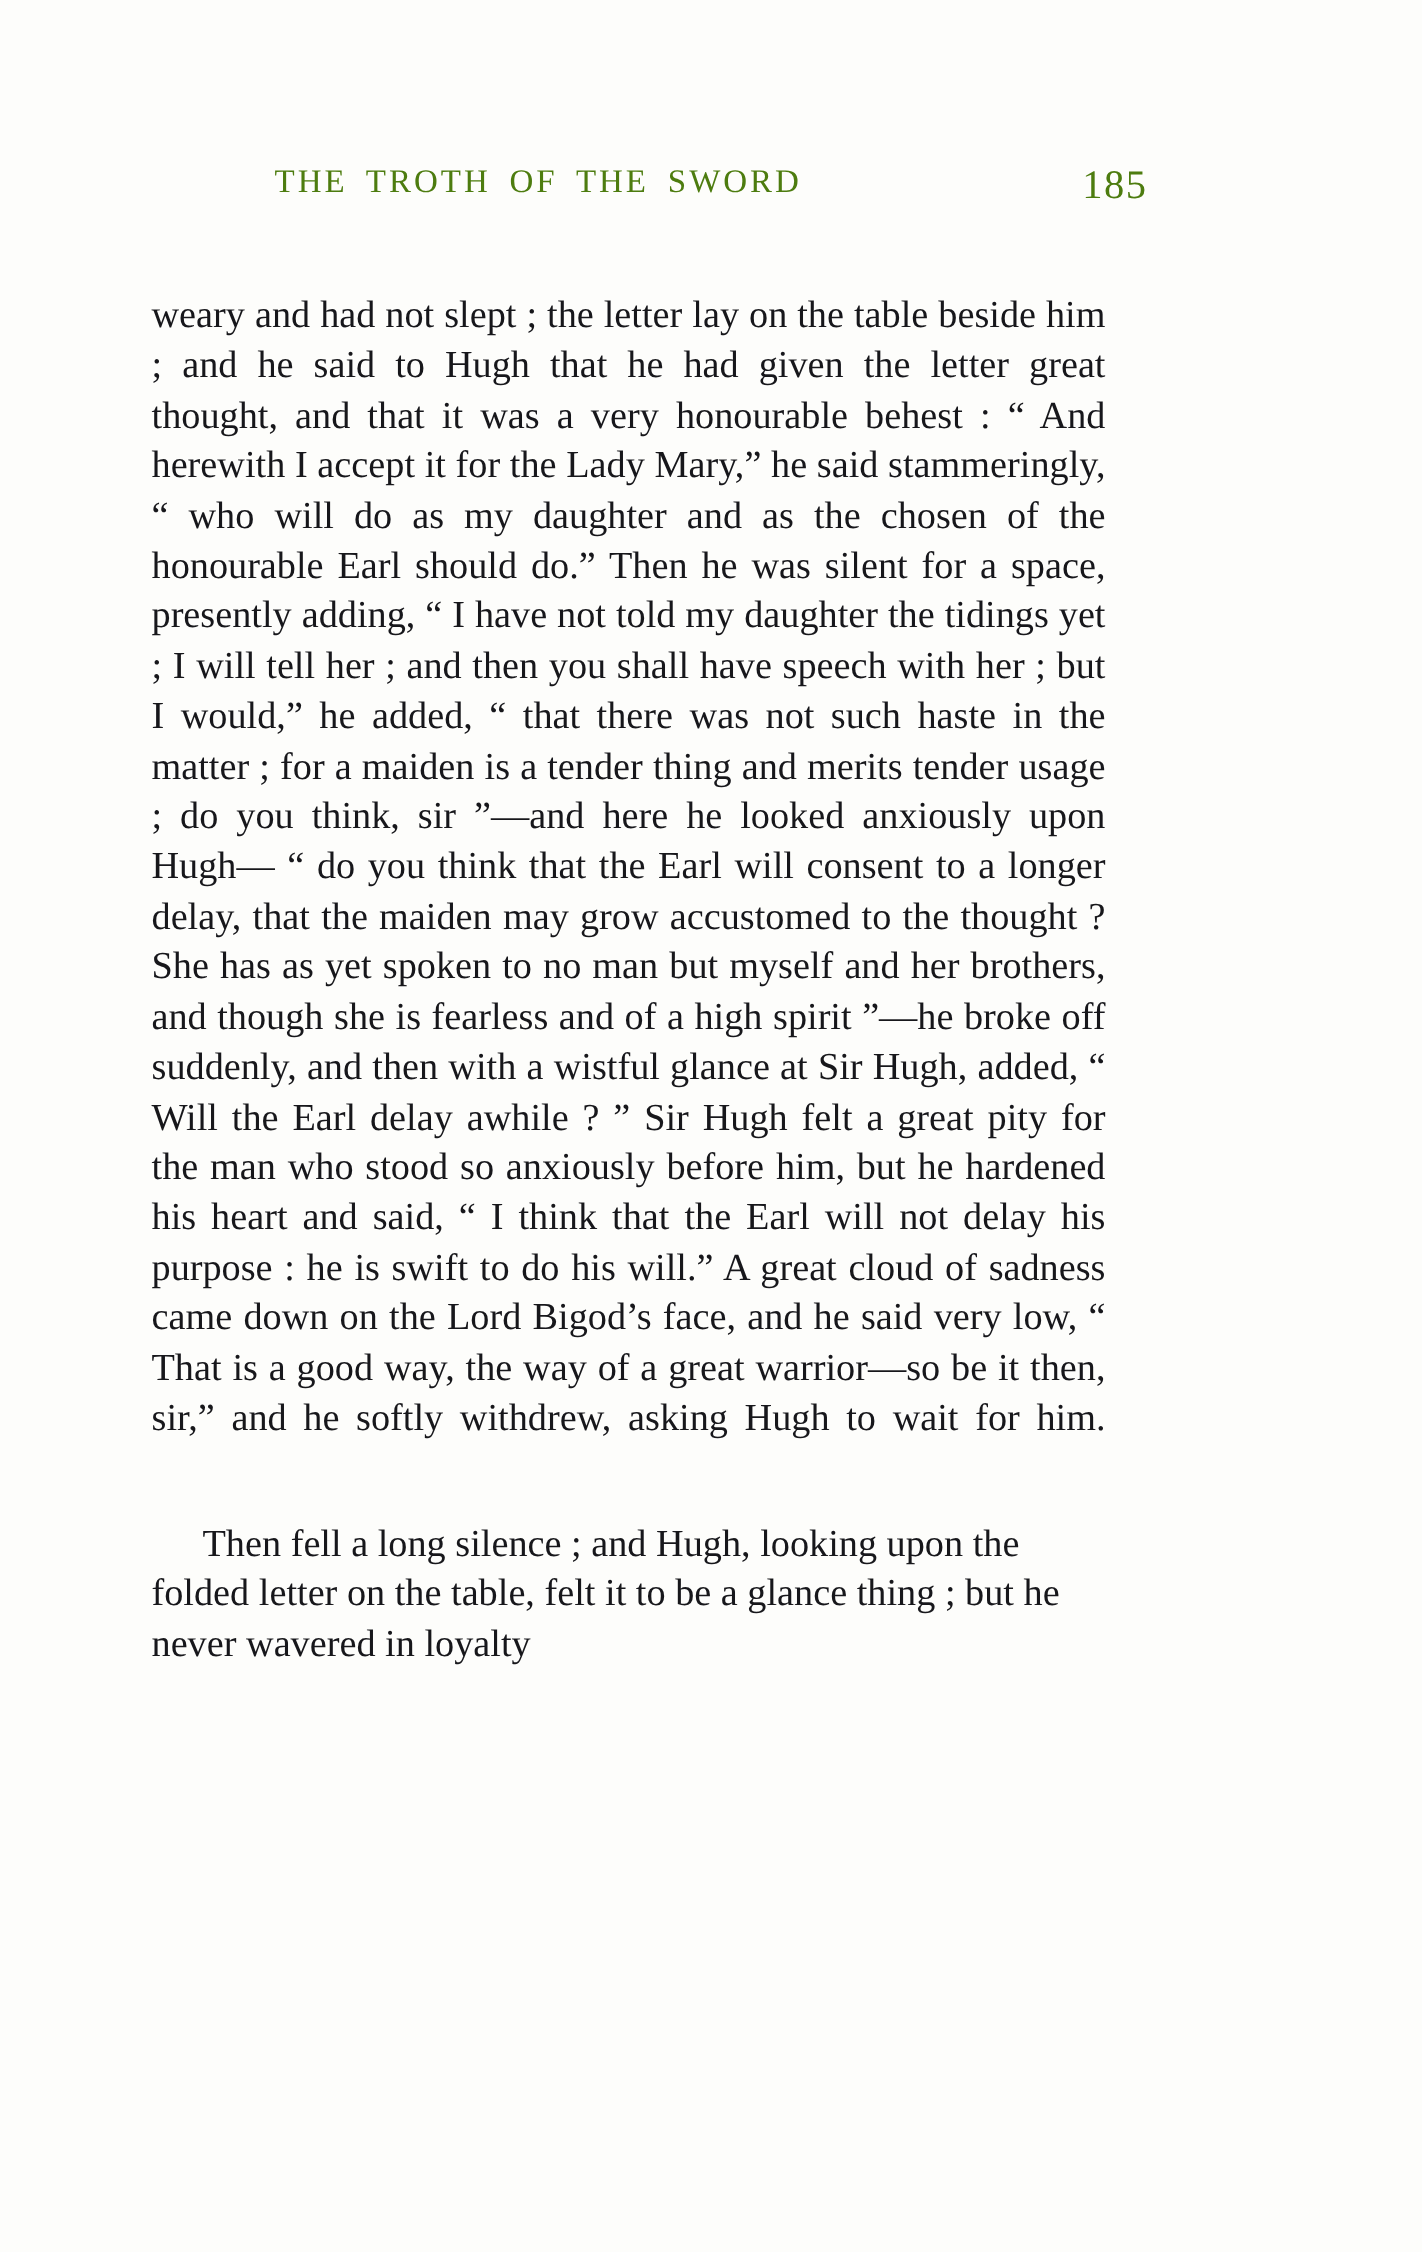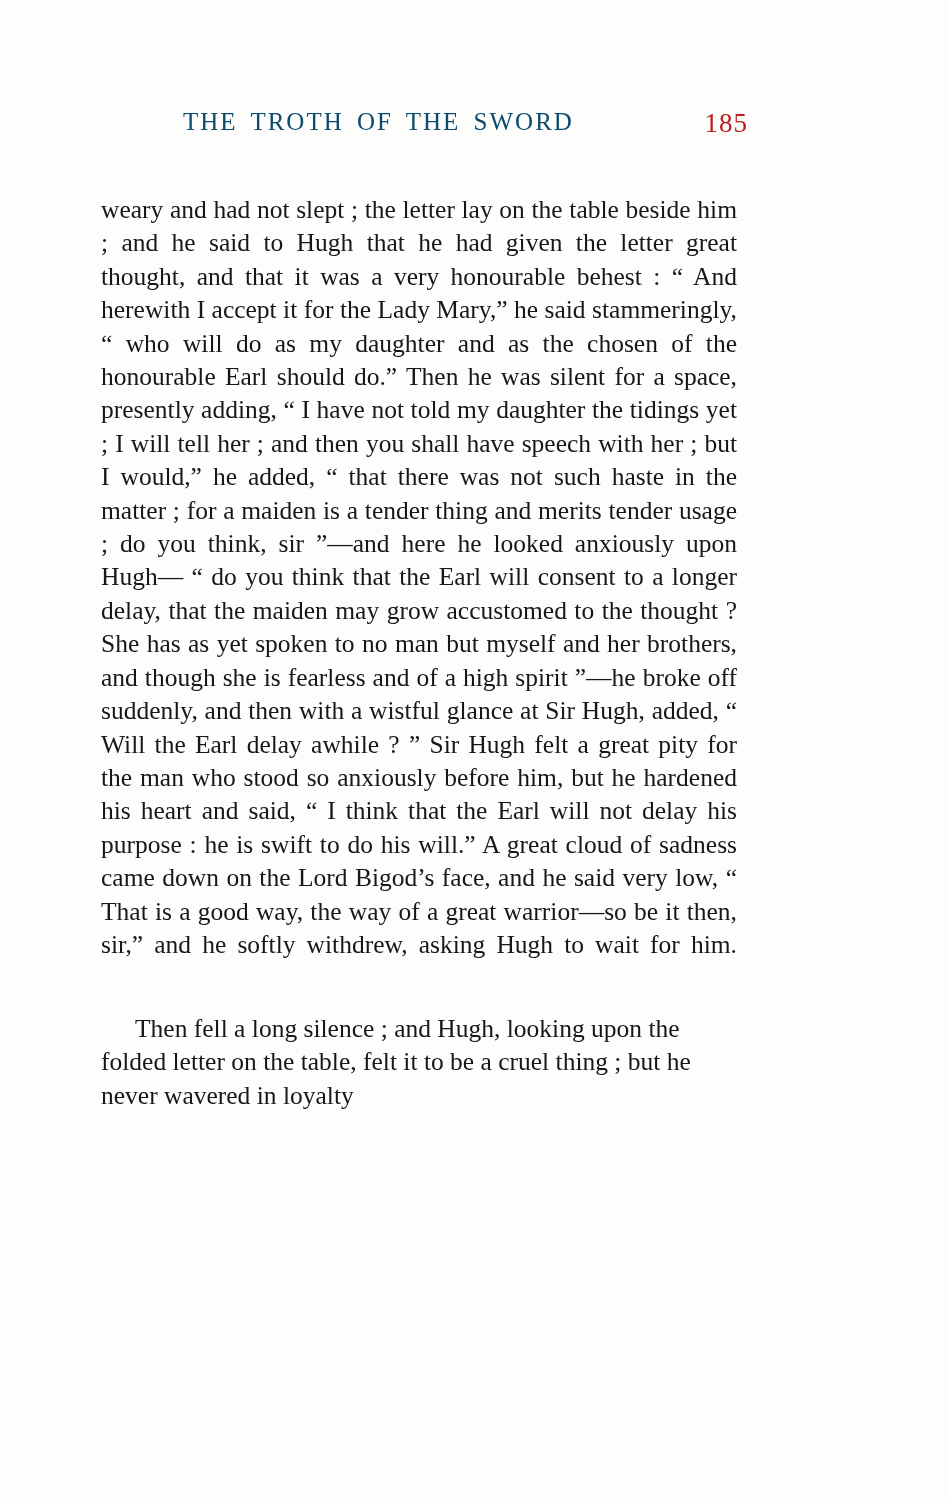--- a/index.html
+++ b/index.html
@@ -28,32 +28,32 @@
     text-align: center;
     white-space: nowrap;
   }
   .running-head .head-inner {
     display: inline-block;
     position: relative;
     width: 582px;
     text-align: left;
   }
   .head-title {
-    font-size: 25px;
+    font-size: 22px;
     letter-spacing: 2.0px;
     word-spacing: 5px;
-    color: #0c4a6e;
+    color: #4d7c0f;
   }
   .head-folio {
     position: absolute;
-    right: 17px;
+    right: 0;
     top: 0;
     font-size: 27px;
     letter-spacing: 1px;
-    color: #b91c1c;
+    color: #4d7c0f;
   }
   .body-text {
     position: absolute;
     left: 84px;
     top: 176px;
     width: 670px;
     font-size: 25.5px;
     line-height: 33.4px;
     text-align: justify;
     text-justify: inter-word;
@@ -85,16 +85,16 @@
 
   <div class="running-head">
     <div class="head-inner">
       <span class="head-title">THE TROTH OF THE SWORD</span>
       <span class="head-folio">185</span>
     </div>
   </div>
 
   <div class="body-text">
     <p class="para-just">weary and had not slept ; the letter lay on the table beside him ; and he said to Hugh that he had given the letter great thought, and that it was a very honourable behest : “ And herewith I accept it for the Lady Mary,” he said stammeringly, “ who will do as my daughter and as the chosen of the honourable Earl should do.” Then he was silent for a space, presently adding, “ I have not told my daughter the tidings yet ; I will tell her ; and then you shall have speech with her ; but I would,” he added, “ that there was not such haste in the matter ; for a maiden is a tender thing and merits tender usage ; do you think, sir ”—and here he looked anxiously upon Hugh— “ do you think that the Earl will consent to a longer delay, that the maiden may grow accustomed to the thought ? She has as yet spoken to no man but myself and her brothers, and though she is fearless and of a high spirit ”—he broke off suddenly, and then with a wistful glance at Sir Hugh, added, “ Will the Earl delay awhile ? ” Sir Hugh felt a great pity for the man who stood so anxiously before him, but he hardened his heart and said, “ I think that the Earl will not delay his purpose : he is swift to do his will.” A great cloud of sadness came down on the Lord Bigod’s face, and he said very low, “ That is a good way, the way of a great warrior—so be it then, sir,” and he softly withdrew, asking Hugh to wait for him.</p>
-    <p class="indent para-last">Then fell a long silence ; and Hugh, looking upon the folded letter on the table, felt it to be a cruel thing ; but he never wavered in loyalty</p>
+    <p class="indent para-last">Then fell a long silence ; and Hugh, looking upon the folded letter on the table, felt it to be a glance thing ; but he never wavered in loyalty</p>
   </div>
 
 </div>
 
 </body></html>

